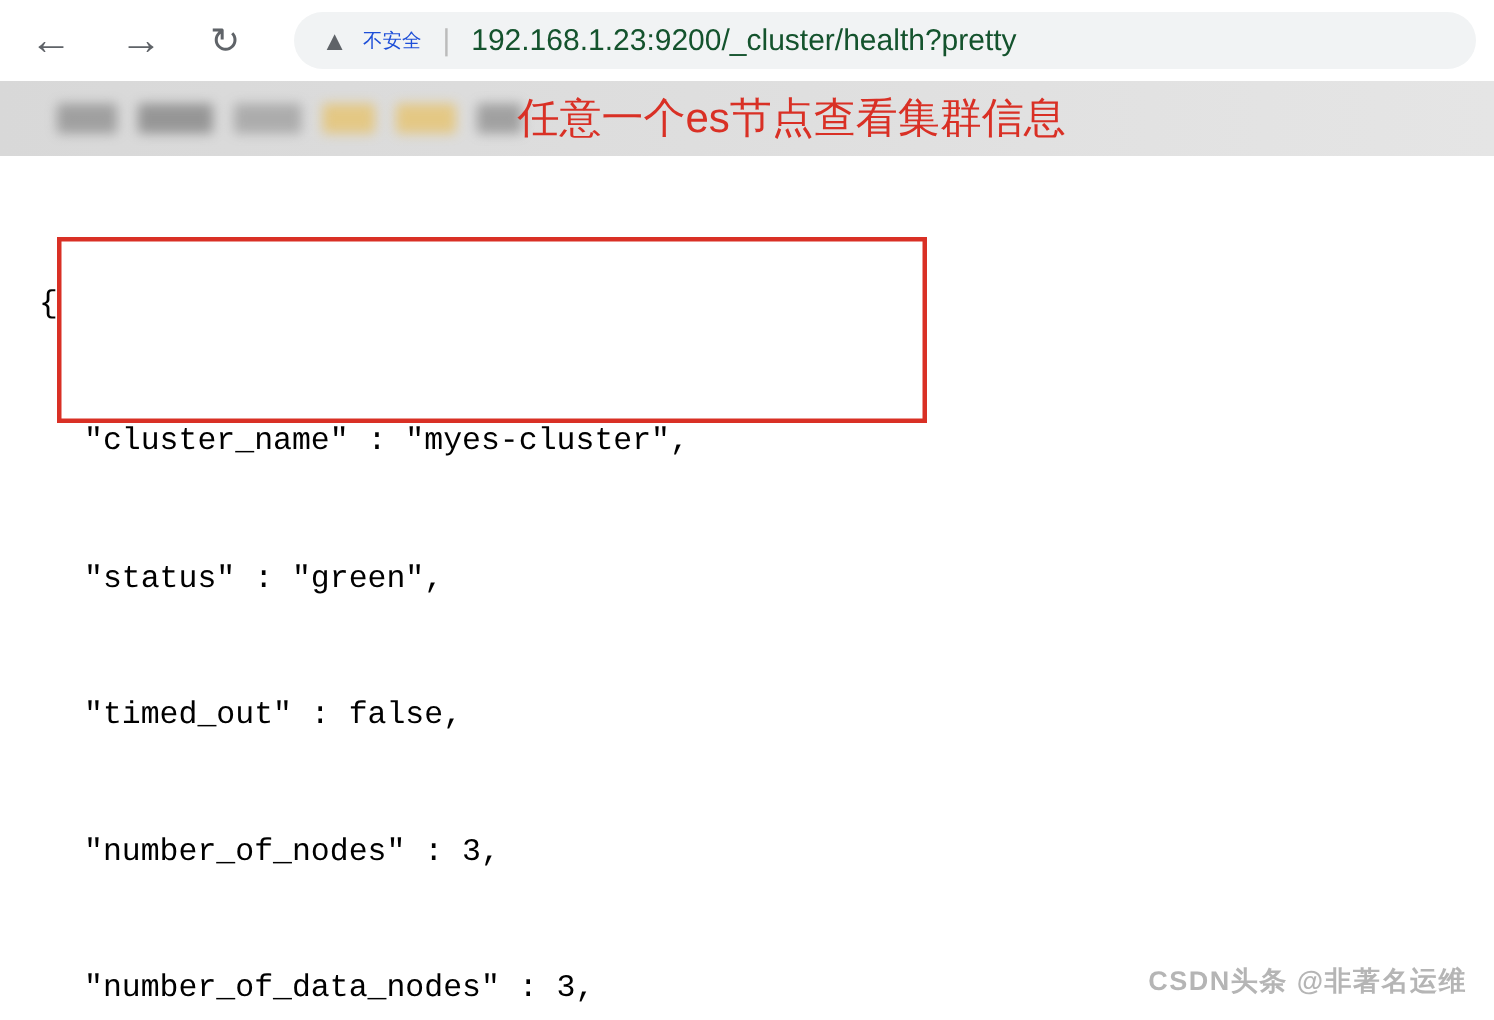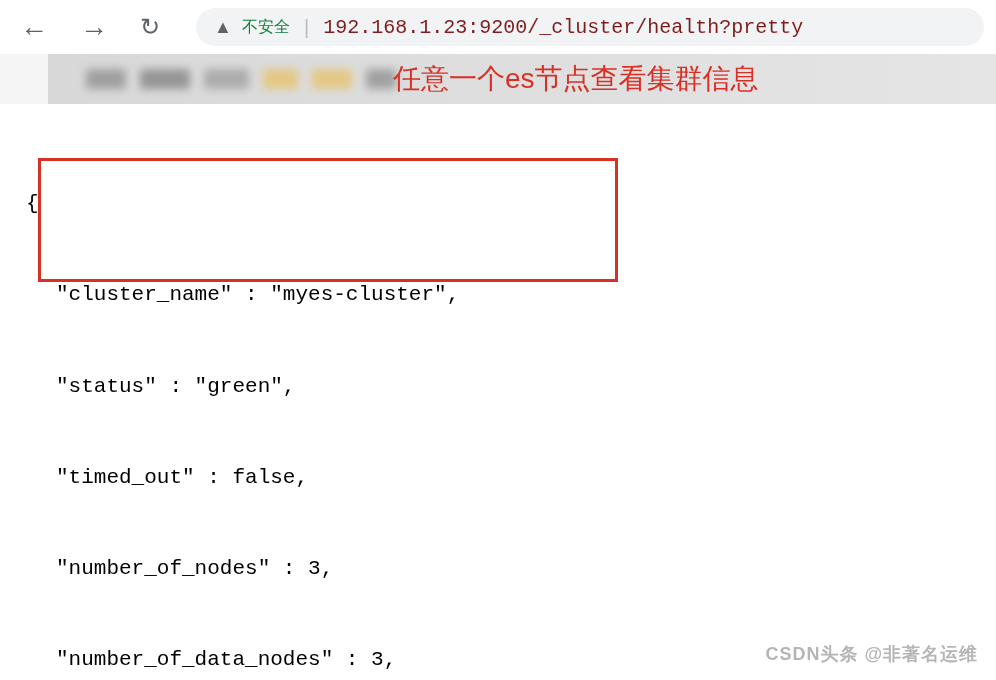--- a/index.html
+++ b/index.html
@@ -40,40 +40,39 @@
       padding: 8px 18px;
       margin-left: 12px;
       gap: 10px;
       height: 38px;
     }
     .warning-icon {
       color: #5f6368;
       font-size: 18px;
     }
     .security-text {
-      color: #15803d;
-      font-size: 16px;
+      color: #1d4ed8;
+      font-size: 13px;
     }
     .divider {
       color: #bbb;
       font-size: 20px;
       margin: 0 4px;
     }
     .url-text {
-      color: #7f1d1d;
+      color: #14532d;
       font-size: 20px;
-      font-family: Liberation Mono, monospace;
+      font-family: Liberation Sans, sans-serif;
     }
     .tab-strip {
       height: 50px;
       background: linear-gradient(90deg, #d8d8d8 0%, #e5e5e5 100%);
       position: relative;
       display: flex;
       align-items: center;
-      margin-left: 48px;
     }
     .blurred-tabs {
       display: flex;
       gap: 14px;
       padding-left: 38px;
       filter: blur(4px);
       opacity: 0.7;
     }
     .tab-block { height: 20px; border-radius: 2px; }
     .t1 { width: 40px; background: #888; }

